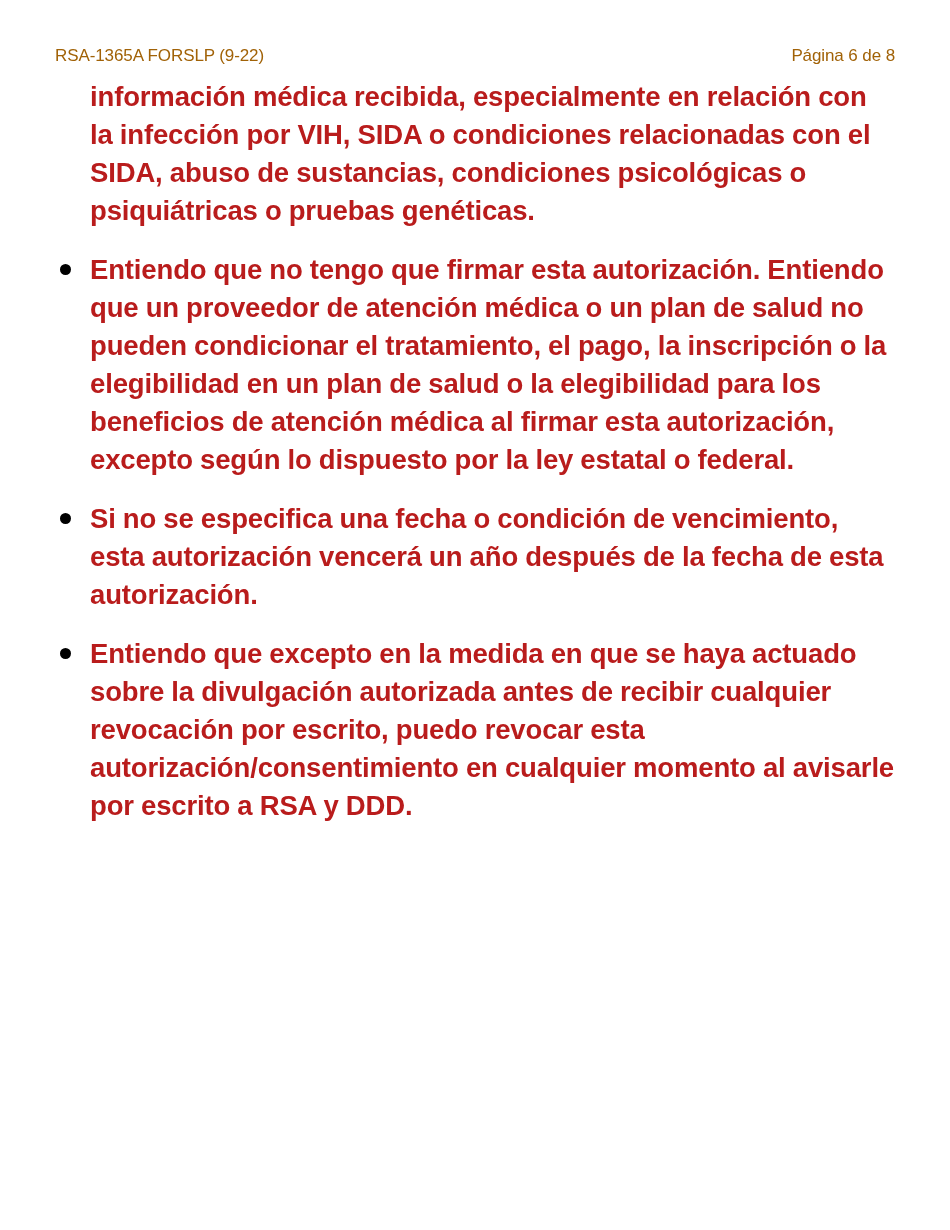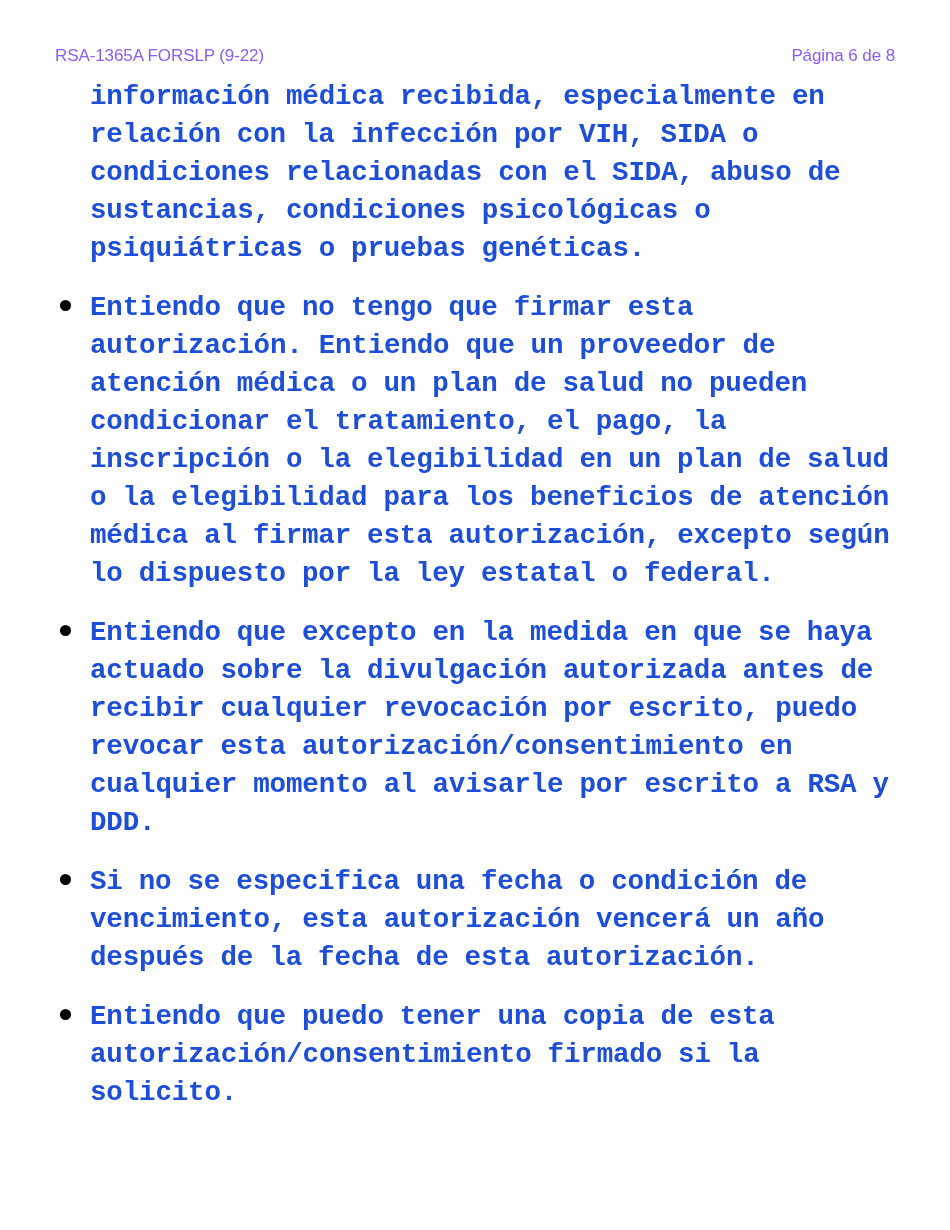--- a/index.html
+++ b/index.html
@@ -31,41 +31,41 @@
     right: 55px;
     height: 24px;
     display: flex;
     align-items: baseline;
     justify-content: space-between;
     font-family: "Liberation Sans", "DejaVu Sans", sans-serif;
     font-weight: 400;
     font-size: 17px;
     line-height: 20px;
     letter-spacing: -0.1px;
-    color: #8b5cf6;
+    color: #a16207;
   }
   .header-left { white-space: nowrap; }
   .header-right { white-space: nowrap; margin-left: 48px; }
 
   
   .body-content {
     position: absolute;
     top: 78px;
     left: 55px;
     width: 840px;
   }
 
   .para {
-    font-family: Liberation Mono, monospace;
+    font-family: Liberation Sans, sans-serif;
     font-weight: 700;
     font-size: 27.5px;
     line-height: 38px;
     letter-spacing: -0.15px;
     word-spacing: -0.3px;
-    color: #1d4ed8;
+    color: #b91c1c;
     margin: 0 0 21px 0;
   }
   .para:last-child { margin-bottom: 0; }
 
   
   .para.continuation {
     padding-left: 35px;
   }
 
   
@@ -112,25 +112,21 @@
 
   <p class="para continuation">
         <span class="para-text">información médica recibida, especialmente en relación con la infección por VIH, SIDA o condiciones relacionadas con el SIDA, abuso de sustancias, condiciones psicológicas o psiquiátricas o pruebas genéticas.</span>
       </p>
       <p class="para bulleted">
         <span class="bullet-marker" aria-hidden="true"><span class="dot"></span></span>
         <span class="para-text">Entiendo que no tengo que firmar esta autorización. Entiendo que un proveedor de atención médica o un plan de salud no pueden condicionar el tratamiento, el pago, la inscripción o la elegibilidad en un plan de salud o la elegibilidad para los beneficios de atención médica al firmar esta autorización, excepto según lo dispuesto por la ley estatal o federal.</span>
       </p>
       <p class="para bulleted">
         <span class="bullet-marker" aria-hidden="true"><span class="dot"></span></span>
-        <span class="para-text">Entiendo que excepto en la medida en que se haya actuado sobre la divulgación autorizada antes de recibir cualquier revocación por escrito, puedo revocar esta autorización/consentimiento en cualquier momento al avisarle por escrito a RSA y DDD.</span>
-      </p>
-      <p class="para bulleted">
-        <span class="bullet-marker" aria-hidden="true"><span class="dot"></span></span>
         <span class="para-text">Si no se especifica una fecha o condición de vencimiento, esta autorización vencerá un año después de la fecha de esta autorización.</span>
       </p>
       <p class="para bulleted">
         <span class="bullet-marker" aria-hidden="true"><span class="dot"></span></span>
-        <span class="para-text">Entiendo que puedo tener una copia de esta autorización/consentimiento firmado si la solicito.</span>
+        <span class="para-text">Entiendo que excepto en la medida en que se haya actuado sobre la divulgación autorizada antes de recibir cualquier revocación por escrito, puedo revocar esta autorización/consentimiento en cualquier momento al avisarle por escrito a RSA y DDD.</span>
       </p>
     </div>
 
 </div>
 
 </body></html>

